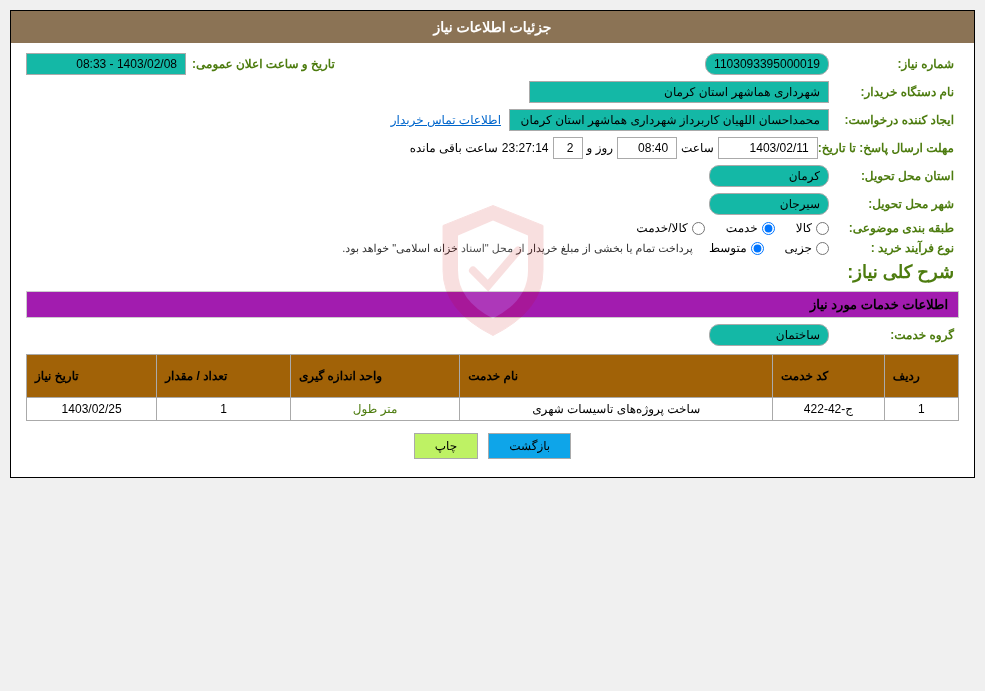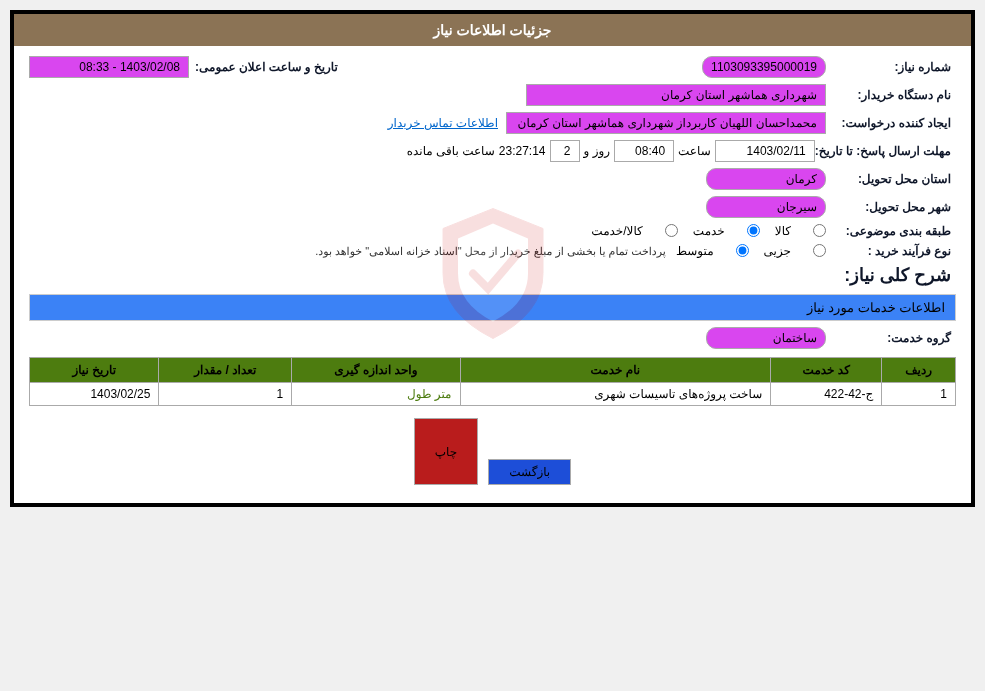--- a/index.html
+++ b/index.html
@@ -10,114 +10,116 @@
       direction: rtl;
     }
     .page-wrapper {
       width: 985px;
       min-height: 691px;
       background: #f0f0f0;
       padding: 10px;
     }
     .main-card {
       background: #fff;
-      border: 4px solid #000000;
+      border: 1px solid #000000;
     }
     .header-bar {
       background: #8B7355;
       color: #fff;
       text-align: center;
       padding: 8px 12px;
       font-size: 14px;
       font-weight: bold;
     }
     .content {
       padding: 10px 15px;
     }
     .info-row {
       display: flex;
       align-items: center;
       margin-bottom: 6px;
       flex-wrap: wrap;
     }
     .label {
-      color: #0f172a;
+      color: #4d7c0f;
       font-weight: bold;
       white-space: nowrap;
       min-width: 130px;
       text-align: right;
       padding-right: 5px;
     }
     .value-box {
       border: 1px solid #aaa;
       padding: 3px 8px;
-      background: #d946ef;
+      background: #14b8a6;
       min-width: 200px;
       height: 22px;
       display: inline-flex;
       align-items: center;
     }
     .value-box.wide {
       min-width: 300px;
       padding-left: 43px;
     }
     .value-box.narrow {
       min-width: 120px;
       border-radius: 10px;
     }
     .section-header {
-      background: #3b82f6;
+      background: #a21caf;
       border: 1px solid #ccc;
       padding: 5px 10px;
-      font-weight: normal;
+      font-weight: bold;
       font-size: 13px;
       margin: 8px 0 6px 0;
       text-align: right;
     }
     .link-text {
       color: #0066cc;
       cursor: pointer;
       text-decoration: underline;
     }
     .radio-group {
       display: flex;
       align-items: center;
       gap: 15px;
     }
     .radio-item {
       display: flex;
-      align-items: flex-start;
-      gap: 22px;
+      align-items: flex-end;
+      gap: 4px;
+      margin-left: 6px;
     }
     .date-box {
       border: 1px solid #aaa;
       padding: 3px 8px;
       background: #fff;
       height: 22px;
       display: inline-flex;
       align-items: center;
     }
     .table-section {
       margin: 8px 0;
     }
     table {
       width: 100%;
       border-collapse: collapse;
       font-size: 12px;
     }
     table th {
-      background: #4d7c0f;
-      border: 1px solid #aaa;
-      padding: 5px 8px;
+      background: #a16207;
+      border: 1px solid #aaa;
+      padding: 14px 8px;
+      text-align: left;
+      font-weight: bold;
+    }
+    table td {
+      border: 1px solid #aaa;
+      padding: 4px 8px;
       text-align: center;
-      font-weight: bold;
-    }
-    table td {
-      border: 1px solid #aaa;
-      padding: 4px 8px;
     }
     table tr:nth-child(even) td {
       background: #f9f9f9;
     }
     .orange-text {
       color: #4d7c0f;
       font-weight: normal;
     }
     .desc-box {
       border: 1px solid #aaa;
@@ -134,25 +136,24 @@
       margin: 12px 0 8px 0;
     }
     .btn {
       padding: 5px 20px;
       font-size: 12px;
       border: 1px solid #aaa;
       cursor: pointer;
       font-family: Tahoma, Arial, sans-serif;
     }
     .btn-print {
-      background: #b91c1c;
+      background: #bef264;
     }
     .btn-back {
-      background: #1d4ed8;
-      margin-top: 41px;
+      background: #0ea5e9;
     }
   </style>
 </head>
 <body>
 
 <div class="page-wrapper">
   <div class="main-card">
 
     <div class="header-bar">
       <span>جزئیات اطلاعات نیاز</span>

